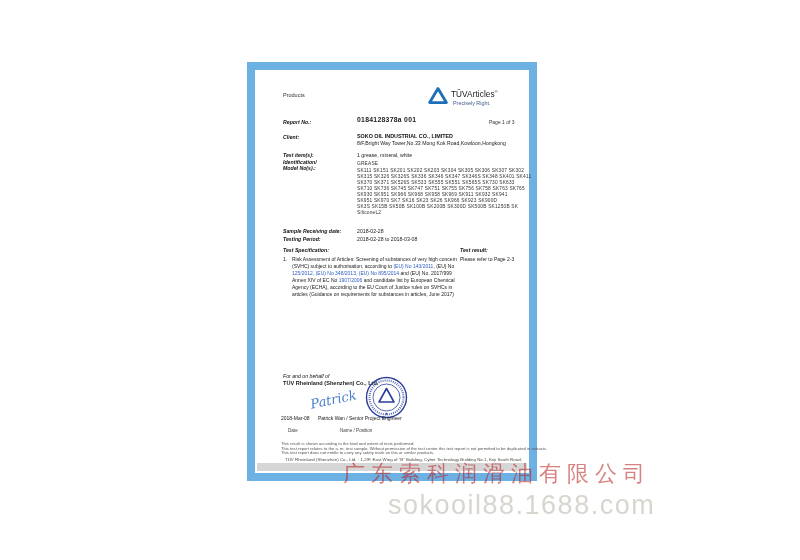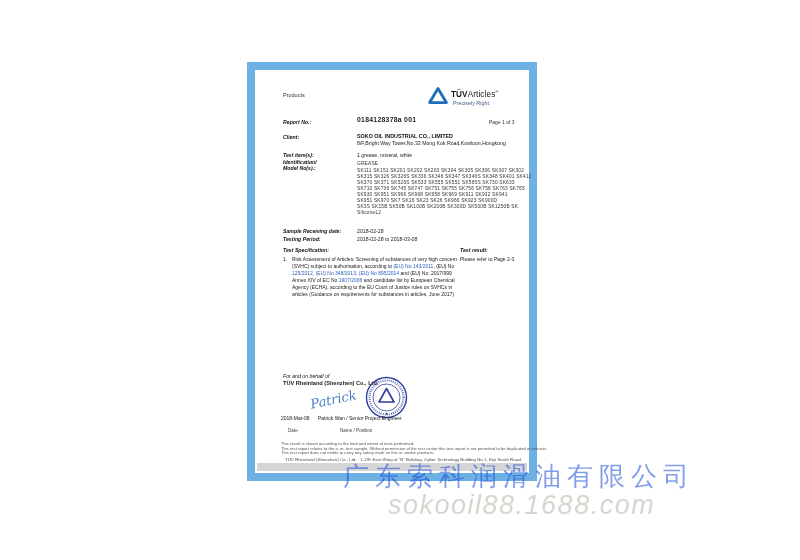--- a/index.html
+++ b/index.html
@@ -12,21 +12,21 @@
 
   .abs { position:absolute; white-space:nowrap; }
   .lbl { font-size:5.2px; font-weight:bold; font-style:italic; color:#111; line-height:6px; }
   .val { font-size:5.2px; color:#222; line-height:6px; }
   .val-b { font-size:5.4px; font-weight:bold; color:#111; line-height:6px; }
 
   .products { left:28px; top:22px; font-size:5.5px; color:#333; }
 
   .logo-tri { left:173px; top:16px; width:20px; height:19px; }
   .logo-text { left:196px; top:19px; font-size:8.2px; color:#17171c; letter-spacing:0.1px; }
-  .logo-text .tuv { font-weight:bold; }
+  .logo-text .tuv { font-weight:normal; }
   .logo-text .reg { font-size:4px; vertical-align:super; }
   .logo-tag { left:198px; top:30px; font-size:5.4px; color:#46608c; }
   .report-no { left:102px; top:46px; font-size:6.8px; font-weight:bold; letter-spacing:0.3px; }
   .page-ind { left:234px; top:49px; font-size:5px; color:#333; }
 
   .model-block { left:102px; font-size:4.8px; color:#333; letter-spacing:0.2px; }
   .spec-num { left:28px; top:186px; font-size:5px; }
   .spec-line { left:37px; font-size:5px; color:#222; line-height:7px; }
   .blue { color:#2d5fc0; }
   .result-val { left:205px; top:186px; font-size:5px; color:#222; }
@@ -40,24 +40,24 @@
   .sign-name { left:63px; top:345px; font-size:5px; }
   .date-lbl { left:33px; top:358px; font-size:4.6px; color:#444; }
   .name-lbl { left:85px; top:358px; font-size:4.6px; color:#444; }
 
   .disc { left:26px; font-size:4.2px; color:#555; line-height:4.6px; }
   .foot { left:30px; font-size:4.4px; color:#4a4a42; line-height:4.8px; }
   .foot-link { color:#2d5fc0; }
 
   .shadowbar { position:absolute; left:2px; right:2px; bottom:2px; height:8px; background:#d6d6d6; }
 
-  .wm-cn { position:absolute; left:343px; top:459px; z-index:5; font-size:26px;
-    letter-spacing:6px; color:#1d4ed8; opacity:0.55; font-family:Liberation Serif, serif; white-space:nowrap; }
+  .wm-cn { position:absolute; left:343px; top:459px; z-index:5; font-size:22px;
+    letter-spacing:6px; color:#b91c1c; opacity:0.55; font-family:Liberation Serif, serif; white-space:nowrap; }
   .wm-url { position:absolute; left:388px; top:490px; z-index:5; font-size:27px;
-    letter-spacing:1.5px; color:#cbc8c0; opacity:0.75; white-space:nowrap;font-style:italic; }
+    letter-spacing:1.5px; color:#cbc8c0; opacity:0.75; white-space:nowrap; }
 </style>
 </head>
 <body>
 
 <div class="frame">
   <div class="doc">
 
     <div class="abs products">Products</div>
 
     <svg class="abs logo-tri" viewBox="0 0 22 20">

